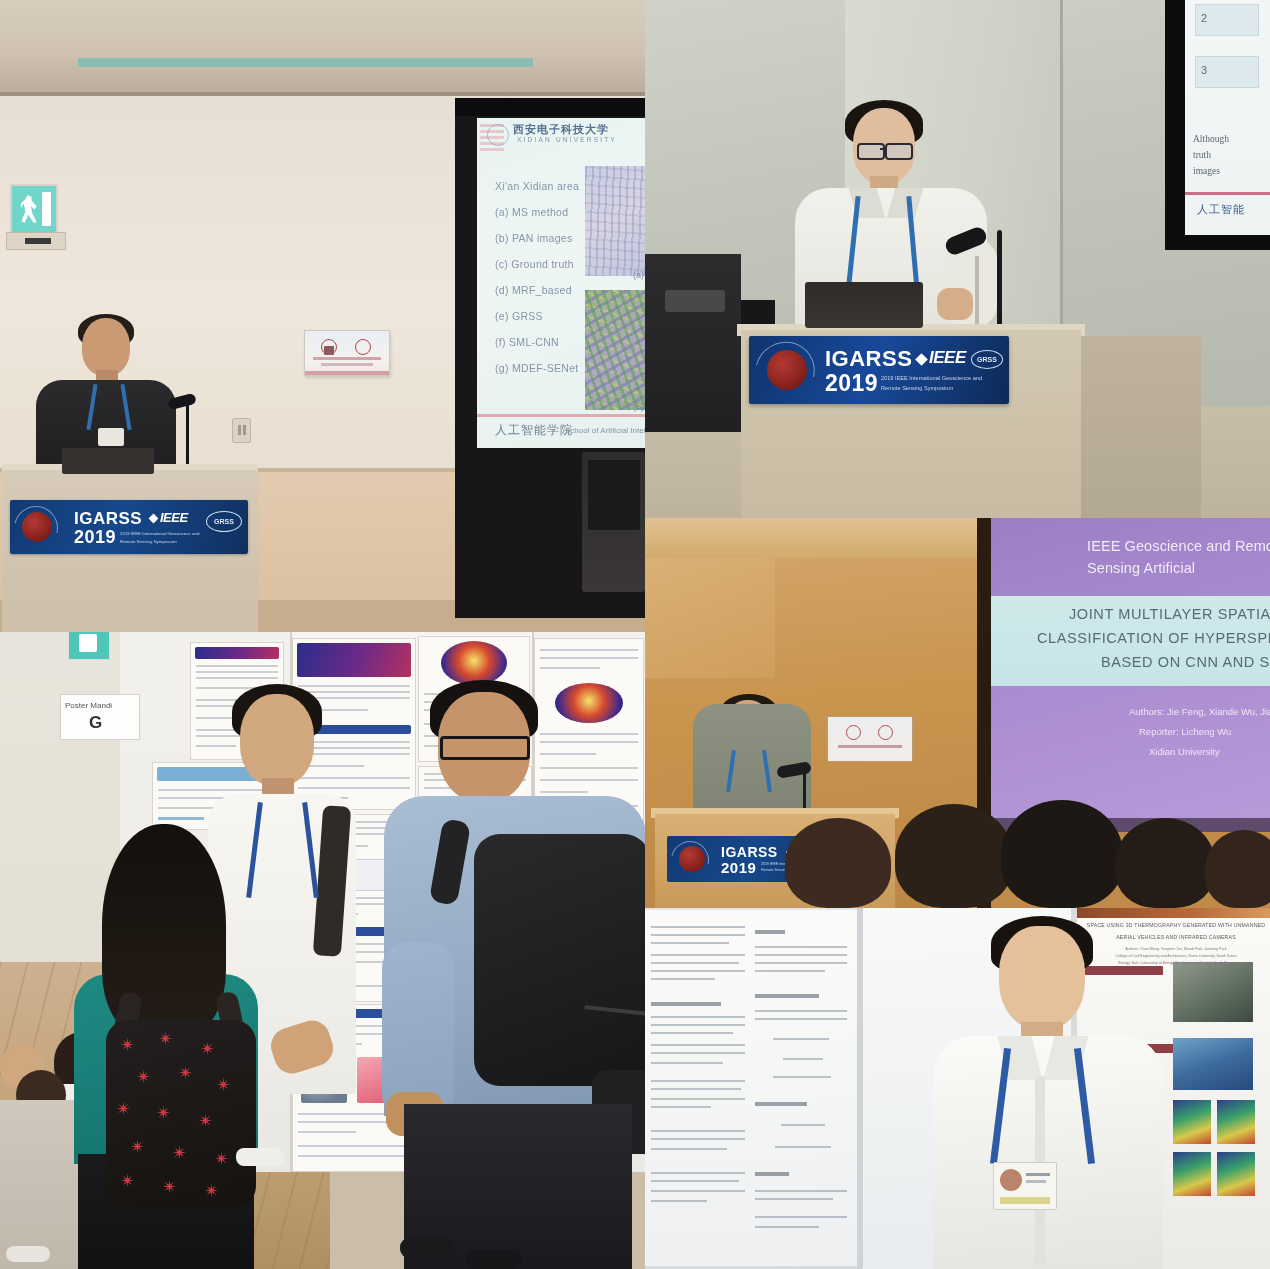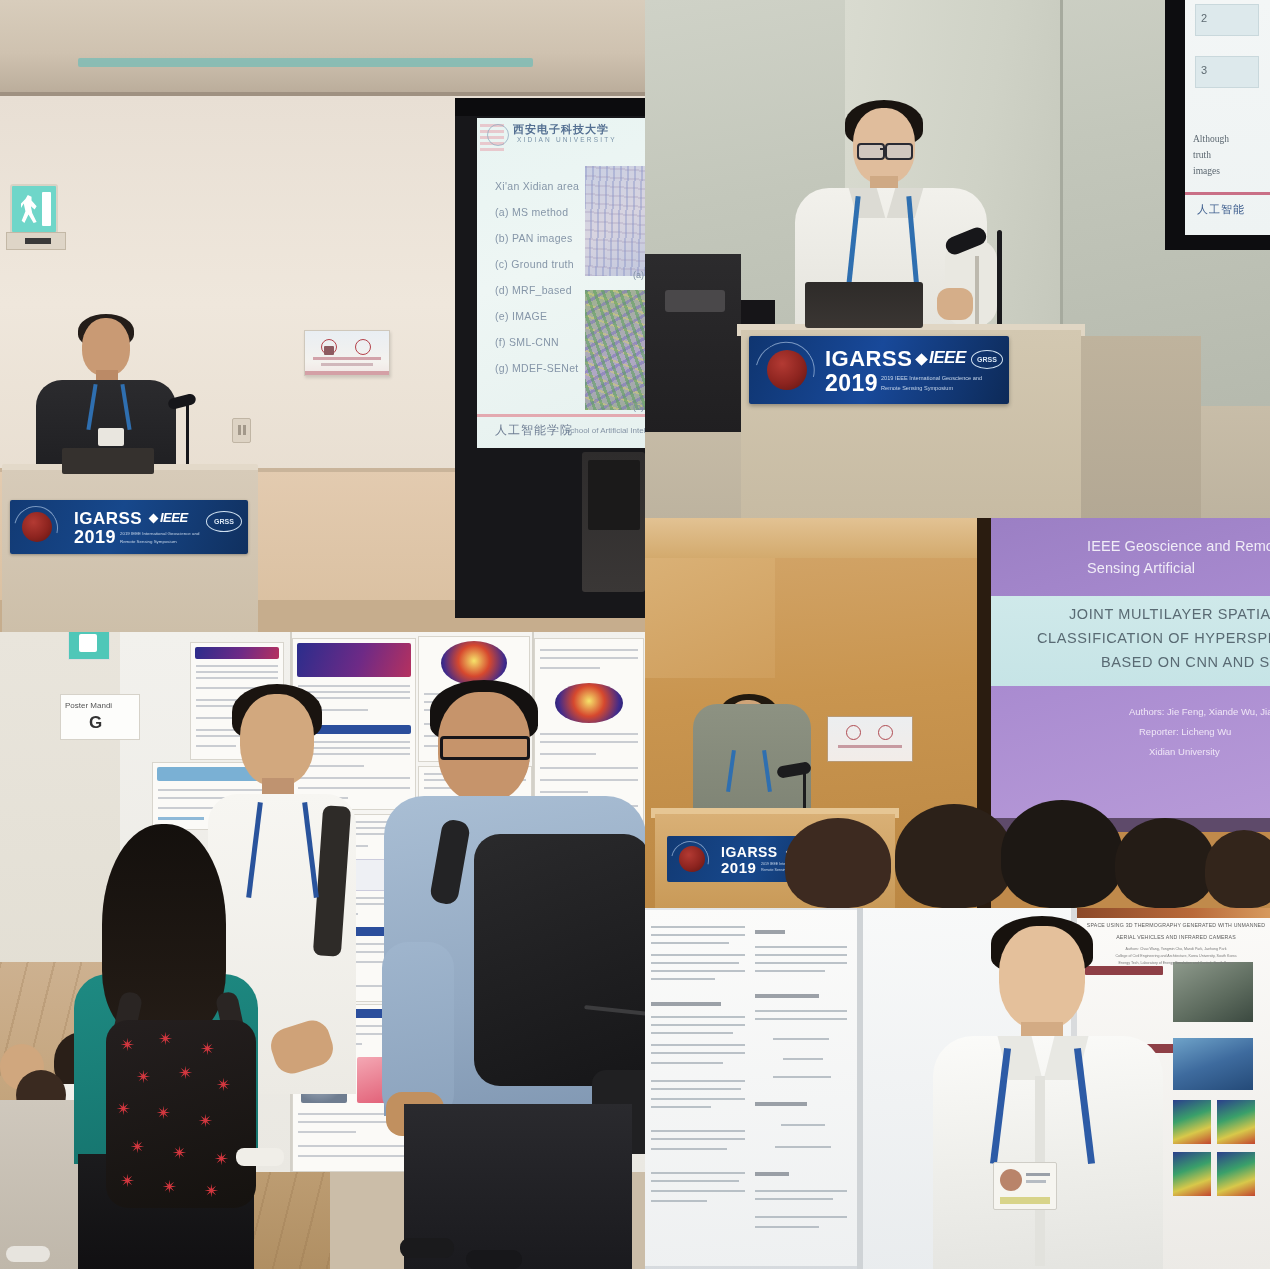--- a/index.html
+++ b/index.html
@@ -497,21 +497,21 @@
       </div>
       <div id="tl-slide-logo"></div>
       <div id="tl-slide-univ">西安电子科技大学</div>
       <div id="tl-slide-univ-en">XIDIAN UNIVERSITY</div>
 
       <div class="tl-line" style="top:62px">Xi'an Xidian area</div>
       <div class="tl-line" style="top:88px">(a) MS method</div>
       <div class="tl-line" style="top:114px">(b) PAN images</div>
       <div class="tl-line" style="top:140px">(c) Ground truth</div>
       <div class="tl-line" style="top:166px">(d) MRF_based</div>
-      <div class="tl-line" style="top:192px">(e) IMAGE</div>
+      <div class="tl-line" style="top:192px">(e) GRSS</div>
       <div class="tl-line" style="top:218px">(f) SML-CNN</div>
       <div class="tl-line" style="top:244px">(g) MDEF-SENet</div>
 
       <div id="tl-slide-img1"></div>
       <div id="tl-slide-img2"></div>
       <div id="tl-slide-a">(a)</div>
       <div id="tl-slide-b">(b)</div>
 
       <div id="tl-slide-rule"></div>
       <div id="tl-slide-foot-cn">人工智能学院</div>

